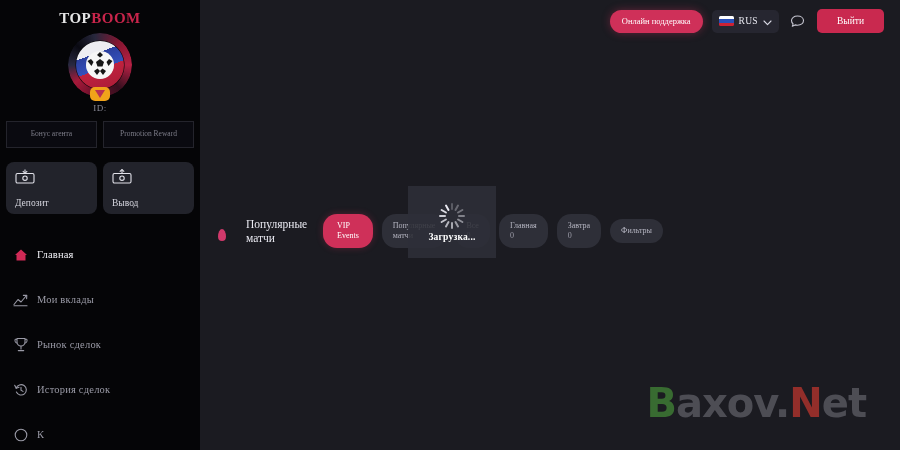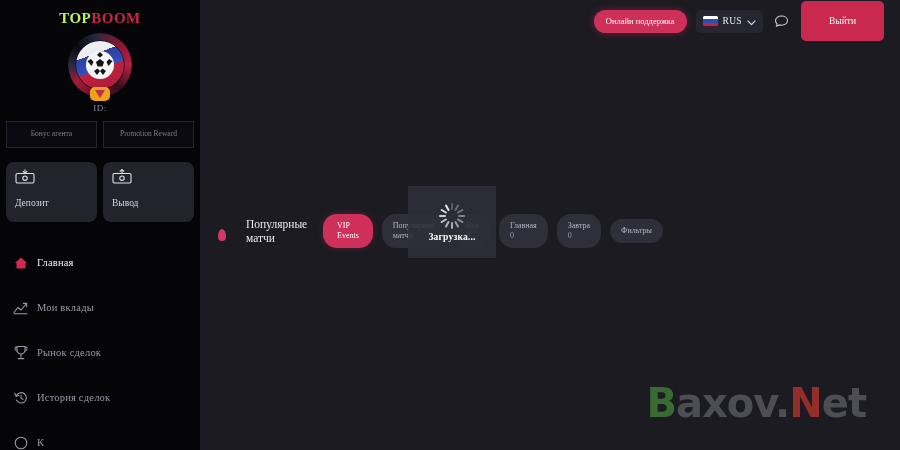--- a/index.html
+++ b/index.html
@@ -31,21 +31,21 @@
   }
 
   .brand {
     text-align: center;
     padding-top: 10px;
     font-size: 15px;
     font-weight: bold;
     letter-spacing: 0.5px;
     font-family: "Liberation Serif", serif;
   }
-  .brand .top { color: #bef264; text-align: right; }
+  .brand .top { color: #e5e5e5; text-align: right; }
   .brand .boom { color: #c9254b; }
 
   .avatar-wrap {
     position: relative;
     width: 64px;
     height: 64px;
     margin: 6px auto 0;
   }
   .avatar-ring {
     position: absolute;
@@ -126,21 +126,21 @@
     padding: 0 3px;
   }
 
   .money-row {
     display: flex;
     gap: 6px;
     padding: 14px 6px 0;
   }
   .money-card {
     flex: 1;
-    height: 60px;
+    height: 52px;
     border-radius: 8px;
     background: #22232b;
     padding: 7px 9px;
     cursor: pointer;
     position: relative;
   }
   .money-card .mc-icon { display: block; margin-bottom: 4px; }
   .money-card .mc-label {
     color: #d5d5de;
     font-size: 9.5px;
@@ -217,22 +217,22 @@
   }
   .lang-code { color: #e8e8f0; font-size: 9.5px; letter-spacing: 0.3px; }
 
   .chat-icon-btn {
     width: 20px; height: 20px;
     display: flex; align-items: center; justify-content: center;
     cursor: pointer;
   }
 
   .btn-logout {
-    height: 40px;
-    padding: 0 28px;
+    height: 24px;
+    padding: 0 20px;
     border-radius: 5px;
     background: #c9294f;
     color: #fff;
     font-size: 9.5px;
     display: flex;
     align-items: center;
     cursor: pointer;
   }
 
   

